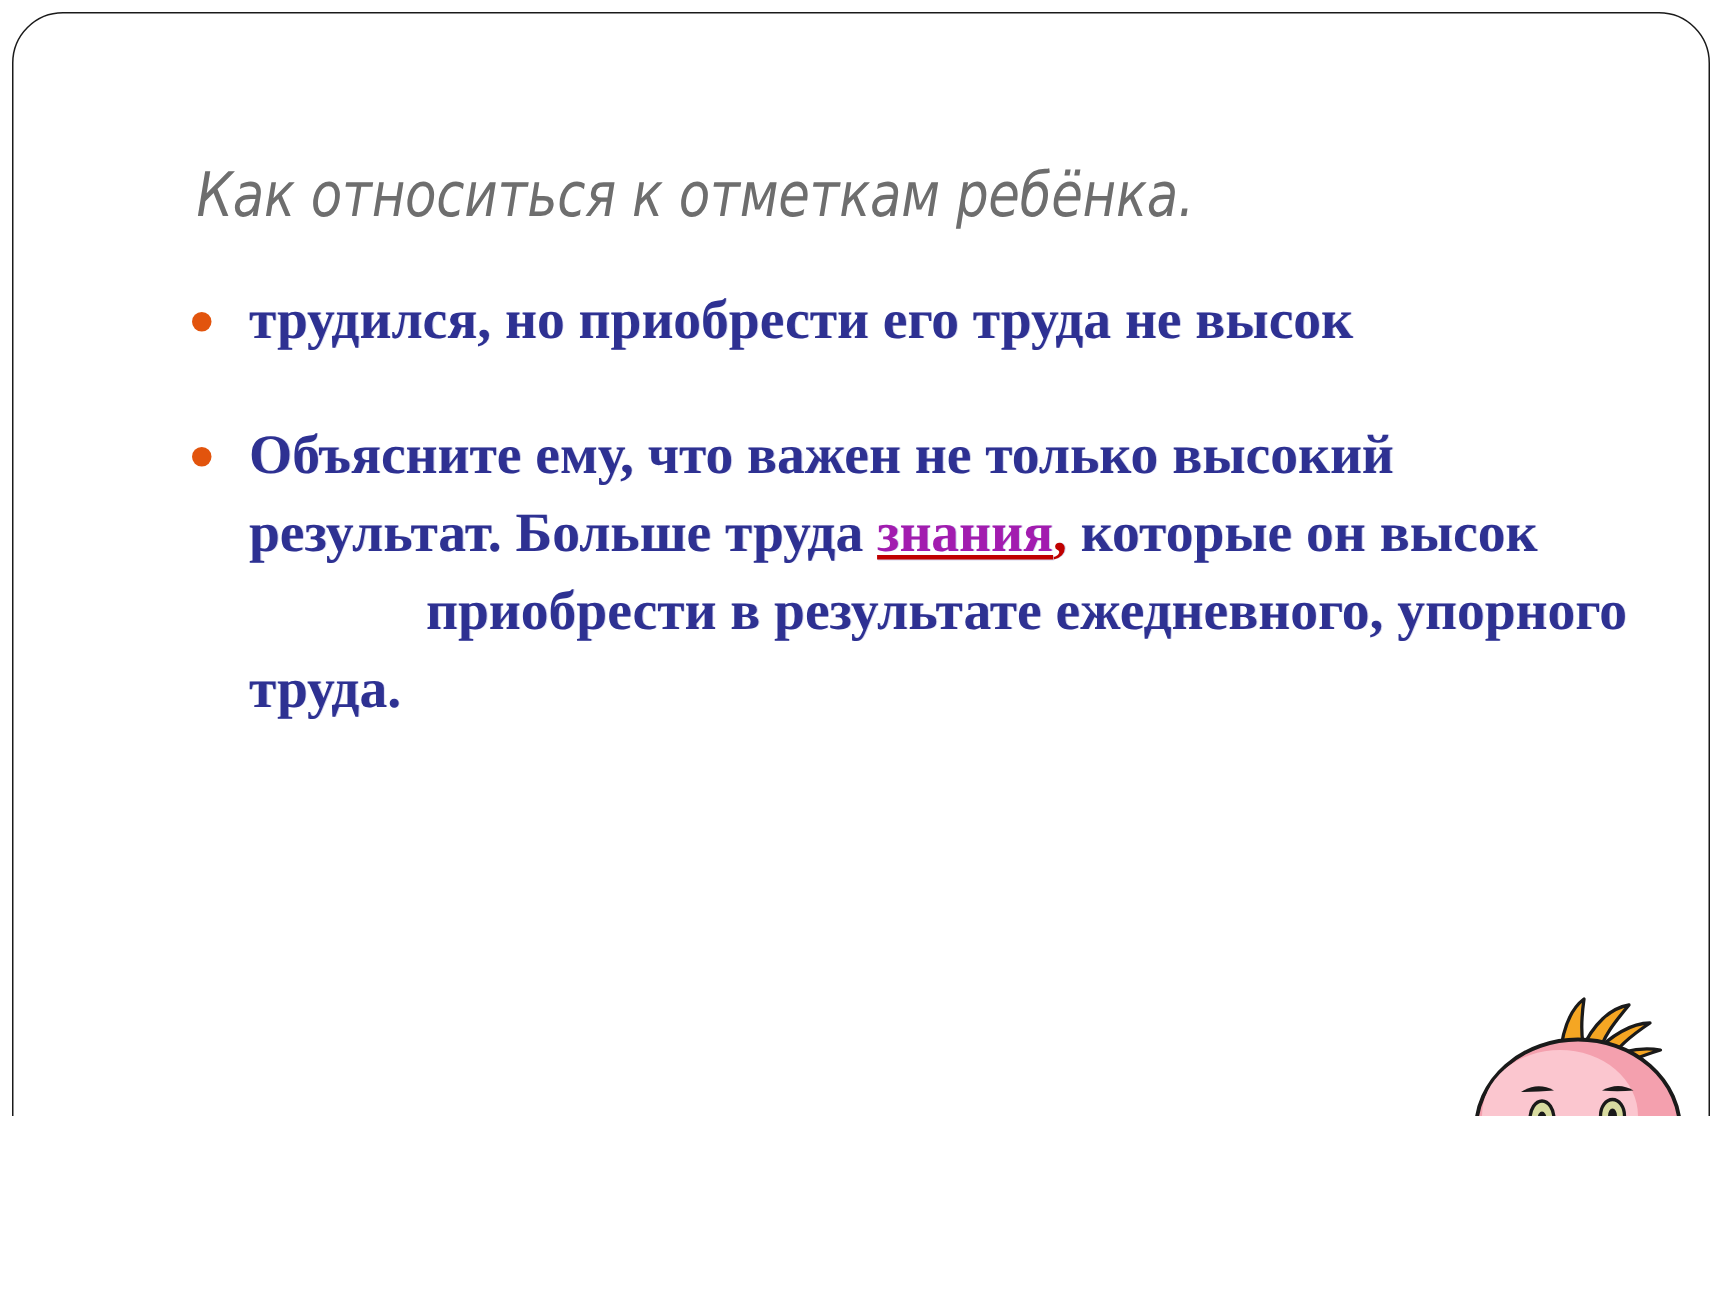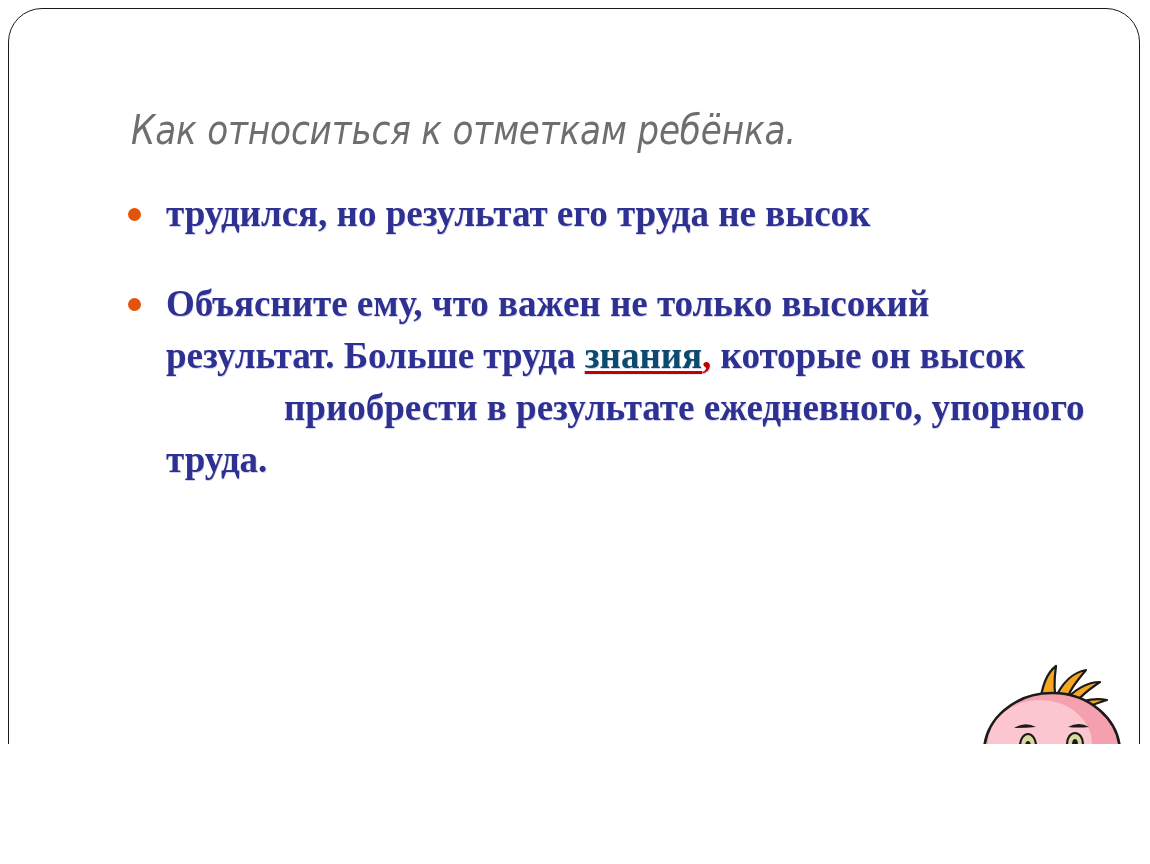--- a/index.html
+++ b/index.html
@@ -82,21 +82,21 @@
     top: 20px;
     width: 13px;
     height: 13px;
     border-radius: 50%;
     background: #e2540d;
   }
 
   .bullet-text { display: block; }
 
   .kw-red {
-    color: #0c4a6e;
+    color: #a21caf;
     text-decoration: underline;
     text-decoration-color: #c00000;
     text-decoration-thickness: 3px;
     text-underline-offset: 3px;
   }
   .punct-red { color: #c00000; }
 
   .wide-gap {
     display: inline-block;
     width: 118px;
@@ -118,21 +118,21 @@
 <div id="slide">
 
   <div id="slide-frame"></div>
 
   <div id="slide-title">Как относиться к отметкам ребёнка.</div>
 
   <ul id="body-list">
 
     <li class="bullet-item">
       <span class="bullet-dot"></span>
-      <span class="bullet-text">трудился, но результат его труда не высок</span>
+      <span class="bullet-text">трудился, но приобрести его труда не высок</span>
     </li>
 
     <li class="bullet-item">
       <span class="bullet-dot"></span>
       <span> Объясните ему, что важен не только высокий результат. Больше труда </span><span class="kw-red">знания</span><span class="punct-red">,</span><span> которые он высок</span><span class="wide-gap"></span><span>приобрести в результате ежедневного, упорного труда.</span>
     </li>
 
   </ul>
 
   <div id="baby-figure">

